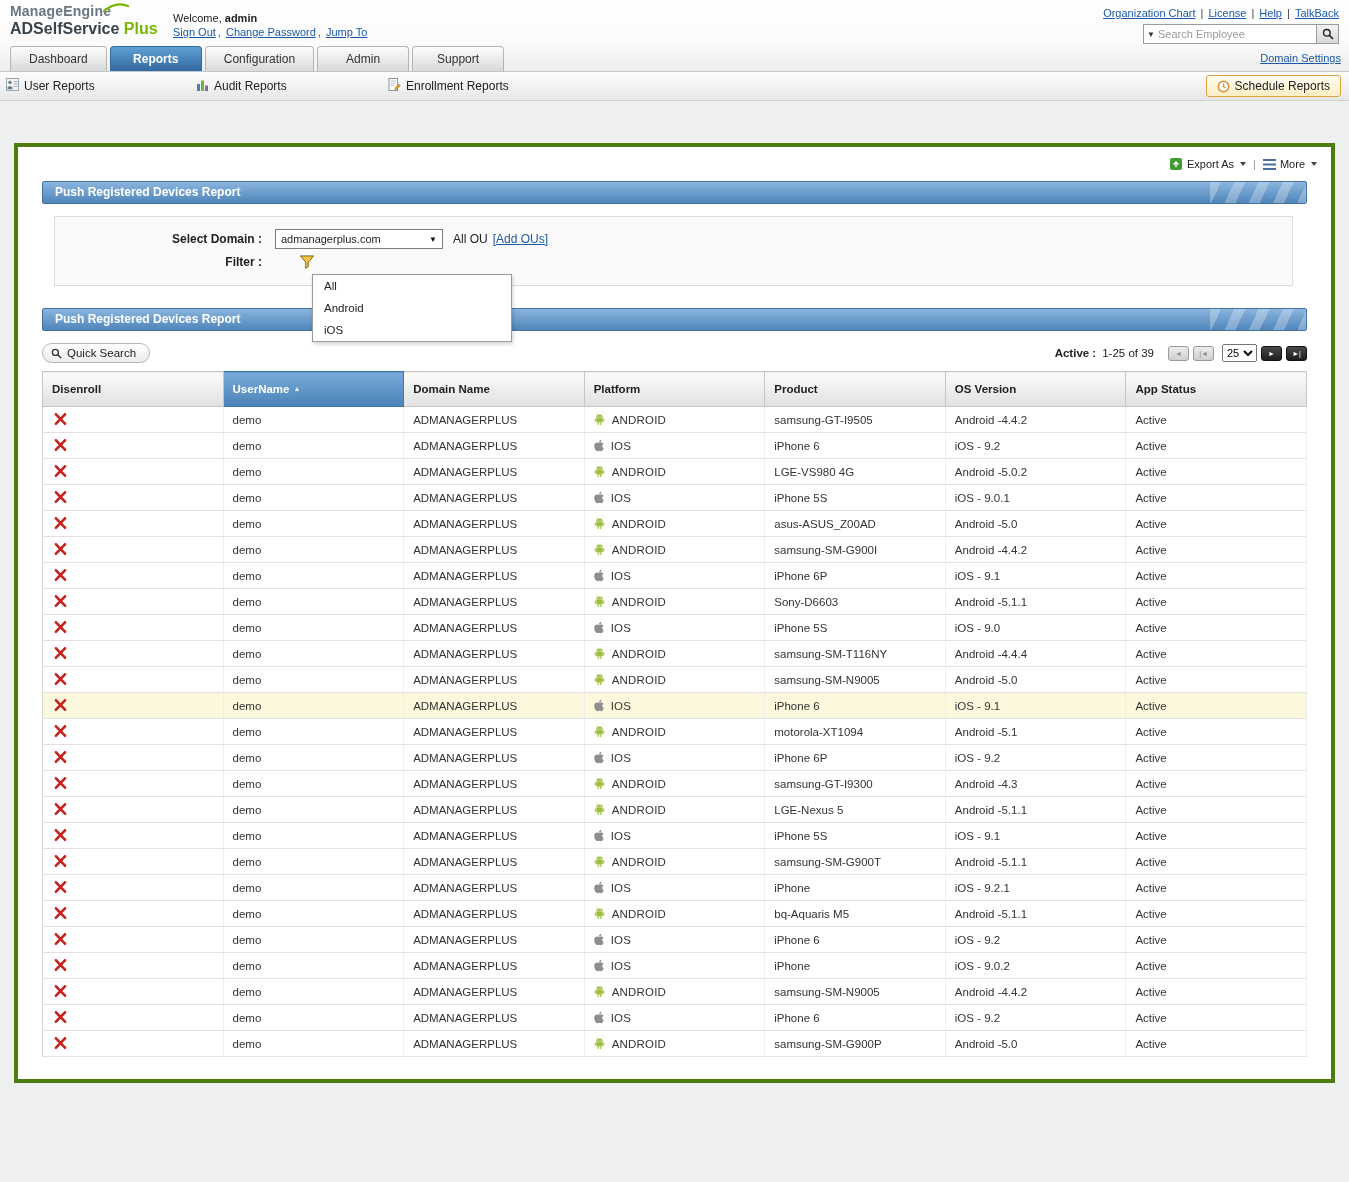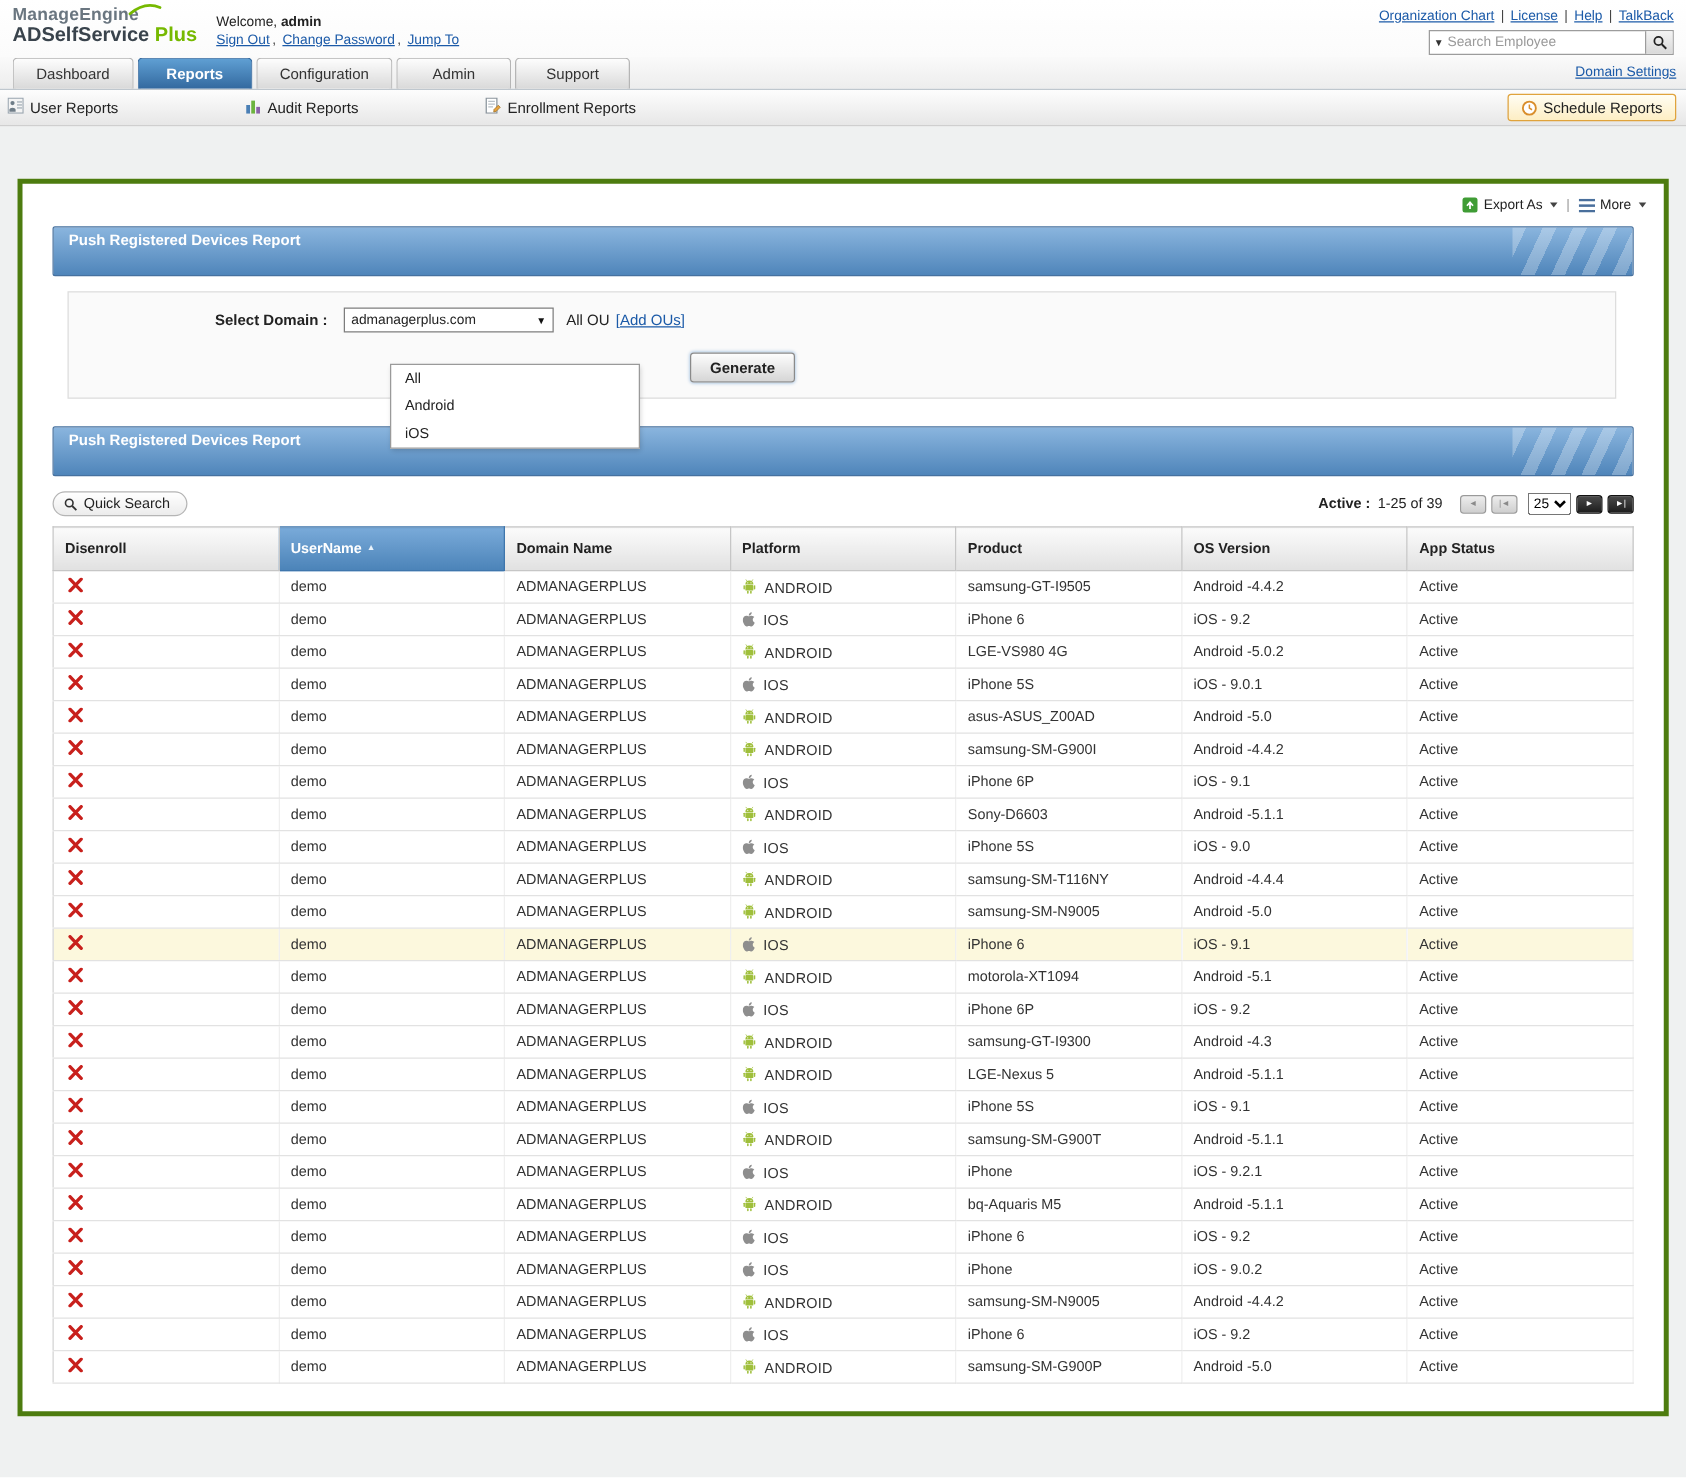--- a/index.html
+++ b/index.html
@@ -40,21 +40,21 @@
 .schedule-btn { position:absolute; right:8px; top:3px; display:flex; align-items:center; gap:5px; padding:3px 10px; border:1px solid #e0a33c; border-radius:3px; background:linear-gradient(#fffdf3,#fdeec4); font-size:12px; color:#222; cursor:pointer; }
 
 
 .content { background:#eff1f1; padding:42px 14px 0; min-height:1081px; }
 .card { background:#fff; border:4px solid #4d7c0f; padding-bottom:22px; position:relative; }
 .card-toolbar { display:flex; justify-content:flex-end; align-items:center; gap:7px; padding:10px 14px 4px; font-size:11px; color:#222; }
 .tool-group { display:flex; align-items:center; gap:4px; cursor:pointer; }
 .caret { width:0; height:0; border-left:3.5px solid transparent; border-right:3.5px solid transparent; border-top:4px solid #444; display:inline-block; margin-left:2px; }
 .vsep { color:#999; }
 
-.section-header { position:relative; margin:6px 24px 0; height:40px; background:linear-gradient(#8ab5de,#4f85ba); border:1px solid #46719f; border-radius:2px; color:#fff; font-weight:bold; font-size:12px; line-height:21px; padding-left:12px; overflow:hidden; }
+.section-header { position:relative; margin:6px 24px 0; height:23px; background:linear-gradient(#8ab5de,#4f85ba); border:1px solid #46719f; border-radius:2px; color:#fff; font-weight:bold; font-size:12px; line-height:21px; padding-left:12px; overflow:hidden; }
 .section-header::after { content:""; position:absolute; right:0; top:0; bottom:0; width:96px; background:repeating-linear-gradient(115deg, rgba(255,255,255,.28) 0 10px, rgba(255,255,255,0) 10px 22px); }
 .results-header { margin-top:22px; }
 
 .desc { padding:9px 24px 8px; font-size:11.5px; color:#222; border-bottom:1px solid #ececec; }
 
 .form-panel { position:relative; margin:12px 38px 0 36px; border:1px solid #ddd; background:#fafafa; padding:12px 0 10px; }
 .form-row { display:flex; align-items:center; margin-bottom:6px; }
 .form-label { width:220px; text-align:right; font-weight:bold; font-size:12px; color:#222; padding-right:13px; flex:none; }
 .domain-select { width:168px; height:20px; border:1px solid #7d7d7d; background:#fff; display:flex; align-items:center; justify-content:space-between; padding:0 5px; font-size:11px; color:#222; cursor:pointer; }
 .sel-arrow { font-size:8px; color:#111; }
@@ -201,22 +201,27 @@
     <div class="form-panel">
       <div class="form-row">
         <div class="form-label">Select Domain :</div>
         <div class="domain-select">
           <span>admanagerplus.com</span>
           <span class="sel-arrow">▼</span>
         </div>
         <span class="ou-text">All OU</span>
         <a class="addous">[Add OUs]</a>
       </div>
-      <div class="generate-row">
-        <button class="generate-btn">Generate</button>
+      <div class="form-row">
+        <div class="form-label">Filter :</div>
+        <span class="funnel">
+          <svg width="16" height="14" viewBox="0 0 16 15">
+              <path d="M1 1h14l-5.6 6.6v4.8l-2.8 1.8V7.6z" fill="#f8c63d" stroke="#6b5b1e" stroke-width="1"></path>
+            </svg>
+        </span>
       </div>
       <div class="filter-dropdown">
           <div class="filter-option">All</div>
           <div class="filter-option">Android</div>
           <div class="filter-option">iOS</div>
         </div>
     </div>
 
     <div class="section-header results-header">
       <span>Push Registered Devices Report</span>

